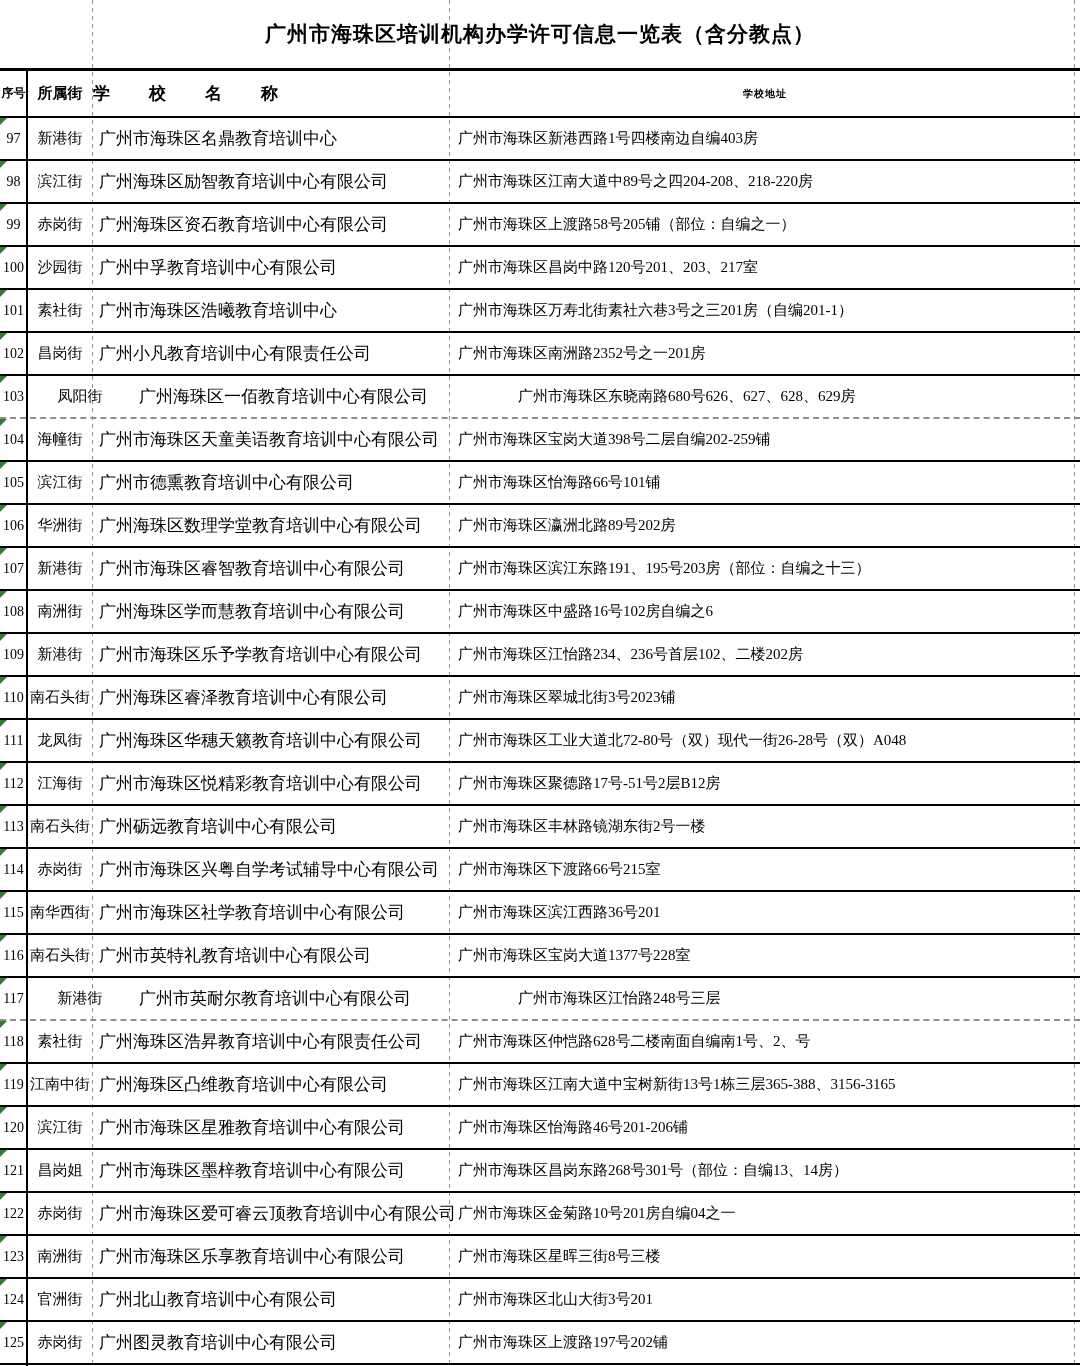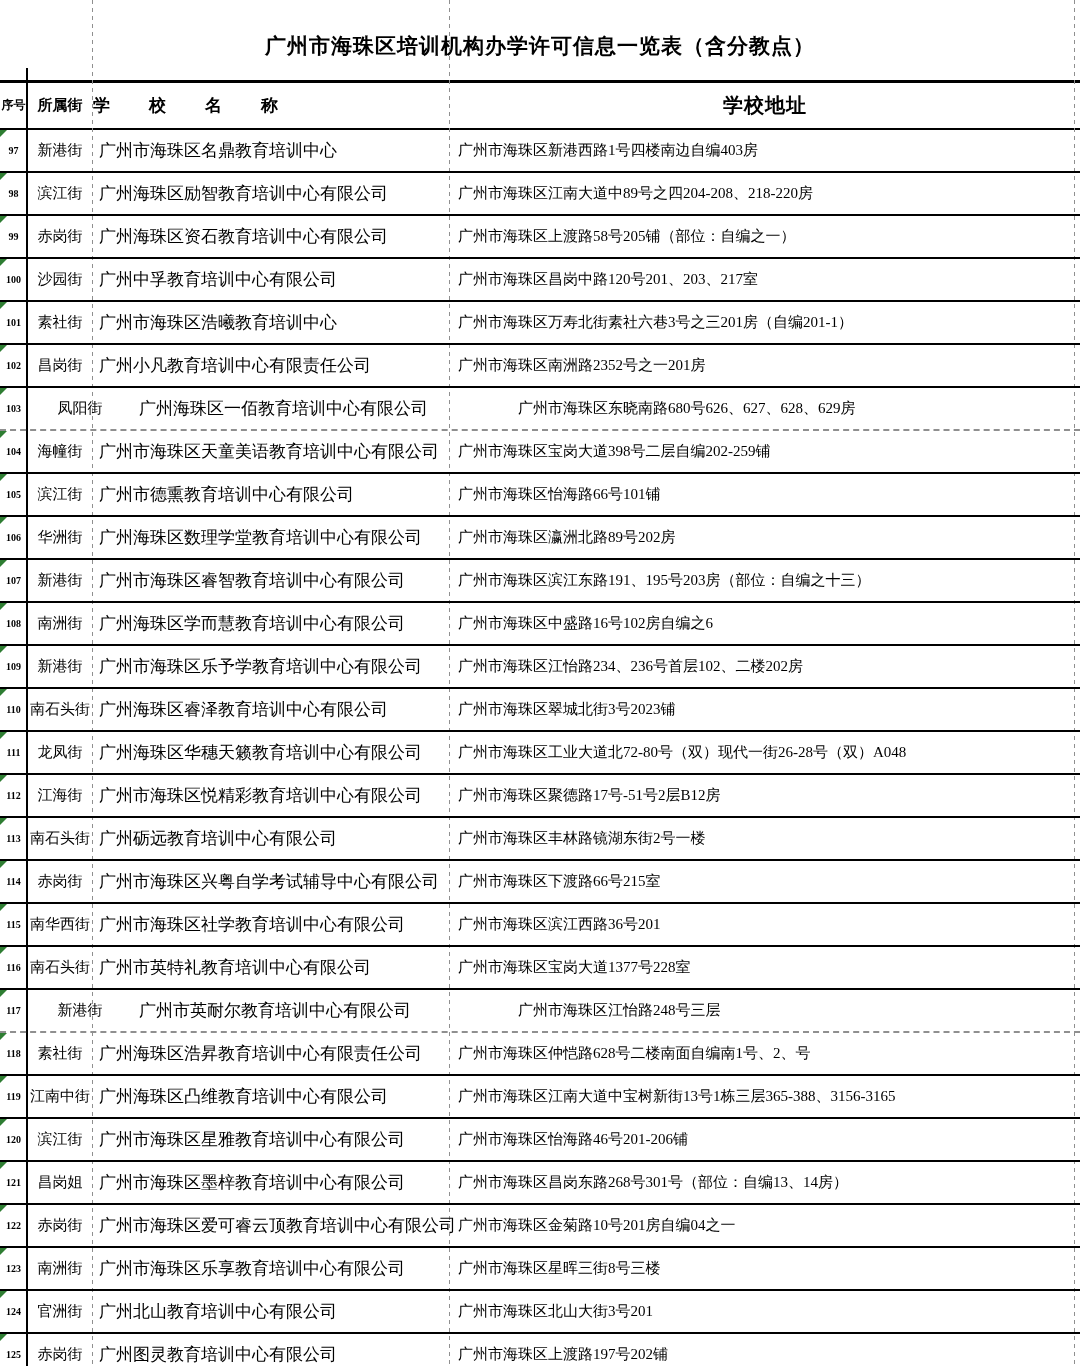--- a/index.html
+++ b/index.html
@@ -8,53 +8,53 @@
     position:relative;
     width:1080px;height:1366px;
     background:#ffffff;
     overflow:hidden;
     font-family:"Liberation Serif","DejaVu Serif",serif;
     color:#000;
   }
   
   .title-area{
     height:68px;
-    display:flex;align-items:center;justify-content:center;margin-top:12px;
+    display:flex;align-items:center;justify-content:center;
   }
   .title-area .t{
     font-size:21px;font-weight:bold;letter-spacing:1px;
   }
   
   .thead{
     height:50px;
     border-top:3px solid var(--grid);
     border-bottom:2px solid var(--grid);
     display:flex;align-items:center;
     font-weight:bold;
   }
   .cell{flex:none;}
   .c-num{width:27px;text-align:center;}
   .c-street{width:66px;text-align:center;}
   .c-name{width:357px;padding-left:6px;}
   .c-address{width:630px;padding-left:8px;}
   .thead .c-num{font-size:12px;}
   .thead .c-street{font-size:15px;}
   .thead .c-name{font-size:17px;text-align:left;padding-left:0;letter-spacing:11px;}
-  .thead .c-address{font-size:20px;text-align:center;padding-left:0;letter-spacing:1px;}
+  .thead .c-address{font-size:10px;text-align:center;padding-left:0;letter-spacing:1px;}
   
   .tbody{}
   .row{
     position:relative;
     height:43px;
     display:flex;align-items:center;
     border-bottom:2px solid var(--grid);
     white-space:nowrap;
   }
   .row.pb{border-bottom:2px dashed var(--dash);gap:20px;}
-  .row .c-num{font-size:10px;font-weight:bold;}
+  .row .c-num{font-size:14px;}
   .row .c-street{font-size:15px;letter-spacing:0;}
   .row .c-name{font-size:17px;}
   .row .c-address{font-size:15px;}
   .tri{
     position:absolute;left:0;top:0;
     width:0;height:0;
     border-top:7px solid var(--tri);
     border-right:7px solid transparent;
   }
   

